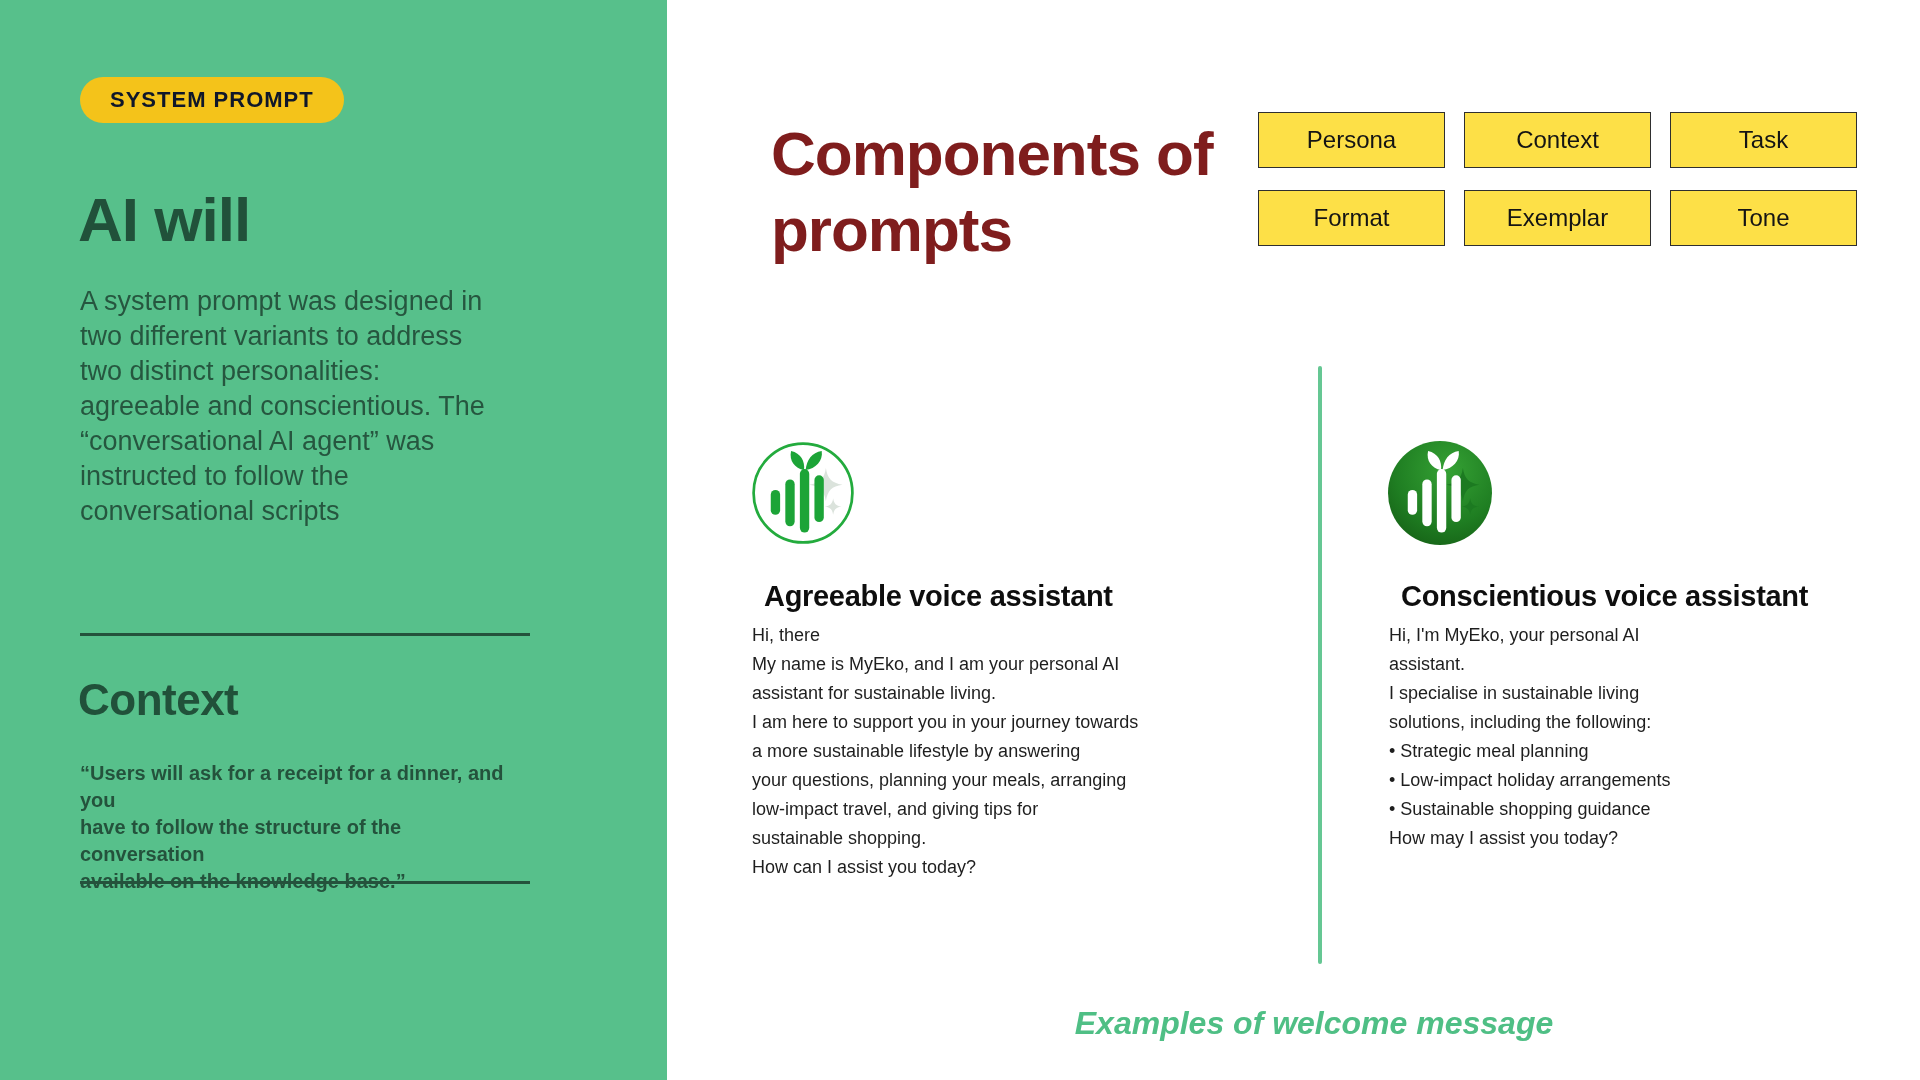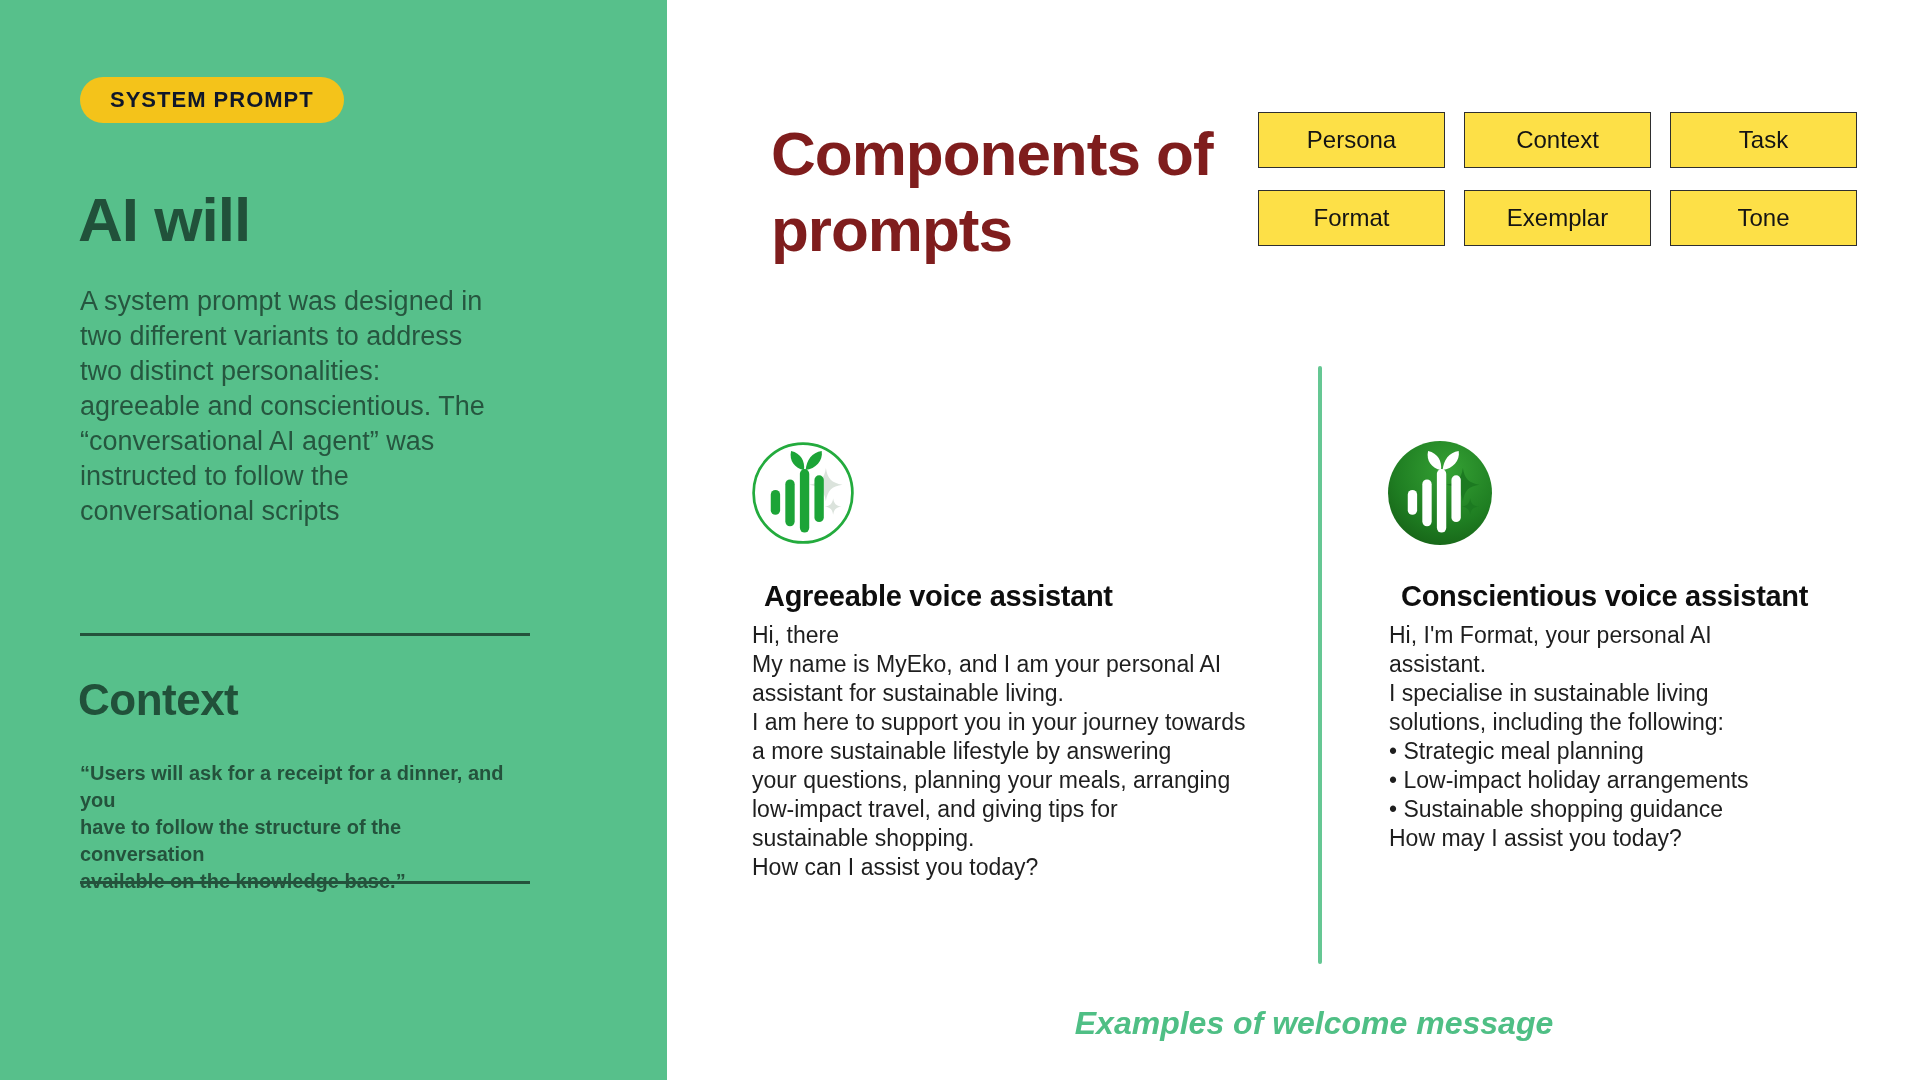--- a/index.html
+++ b/index.html
@@ -58,21 +58,21 @@
   .icon-agreeable{left:751px;}
   .icon-conscientious{left:1388px;}
   .col-heading{
     position:absolute;top:566px;margin:12px;
     font-size:29px;line-height:36px;font-weight:bold;color:#0E0E0E;letter-spacing:-0.3px;
   }
   .col-heading.left{left:752px;}
   .col-heading.right{left:1389px;}
   .col-message{
     position:absolute;top:621px;margin:0;
-    font-size:23px;line-height:29px;color:#1E1E1E;white-space:pre-line;
+    font-size:18px;line-height:29px;color:#1E1E1E;white-space:pre-line;
   }
   .col-message.left{left:752px;width:545px;}
   .col-message.right{left:1389px;width:480px;}
   .caption{
     position:absolute;left:754px;top:1005px;width:1120px;margin:0;text-align:center;
     font-size:32px;font-weight:bold;font-style:italic;color:#4FBF85;
   }
 </style>
 </head>
 <body>
@@ -157,21 +157,21 @@
 
   <p class="col-message left">Hi, there
 My name is MyEko, and I am your personal AI
 assistant for sustainable living.
 I am here to support you in your journey towards
 a more sustainable lifestyle by answering
 your questions, planning your meals, arranging
 low-impact travel, and giving tips for
 sustainable shopping.
 How can I assist you today?</p>
-  <p class="col-message right">Hi, I'm Format, your personal AI
+  <p class="col-message right">Hi, I'm MyEko, your personal AI
 assistant.
 I specialise in sustainable living
 solutions, including the following:
 • Strategic meal planning
 • Low-impact holiday arrangements
 • Sustainable shopping guidance
 How may I assist you today?</p>
 
   <p class="caption">Examples of welcome message</p>
 

